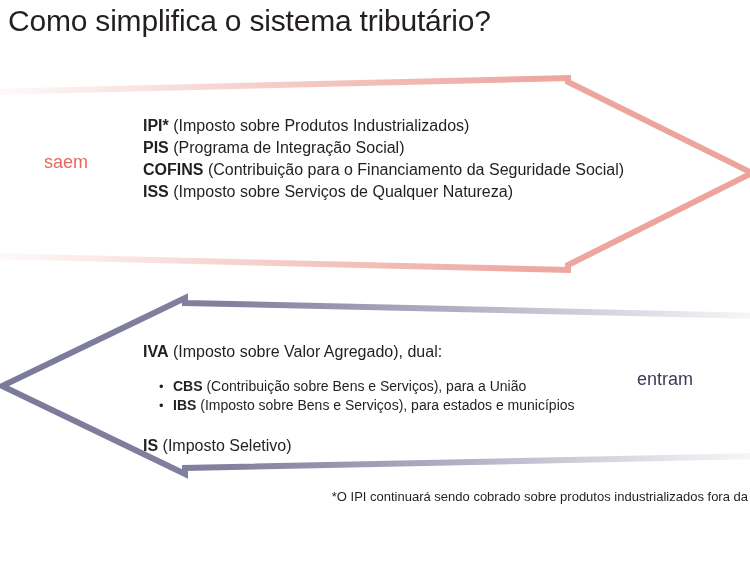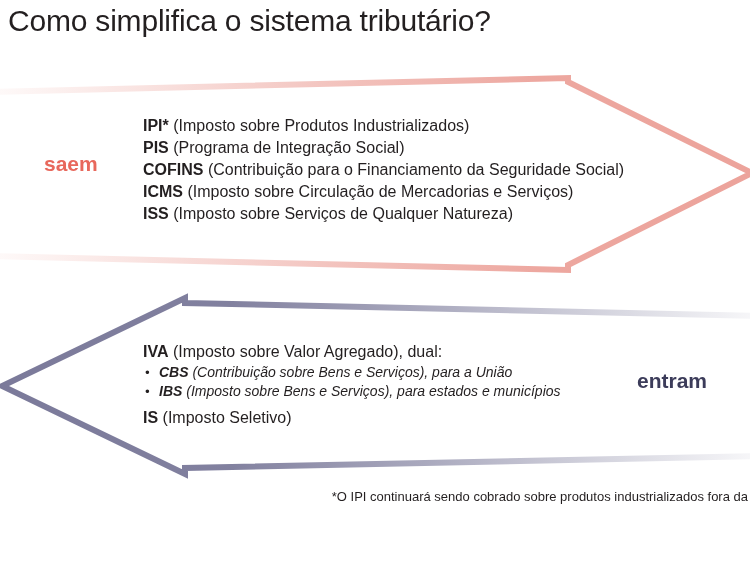--- a/index.html
+++ b/index.html
@@ -38,22 +38,22 @@
     left: 0;
     top: 0;
     width: 750px;
     height: 569px;
     pointer-events: none;
   }
 
   
   .side-label {
     position: absolute;
-    font-size: 21px;
-    font-weight: 700;
+    font-size: 18px;
+    font-weight: 400;
     white-space: nowrap;
   }
   .side-label.saem {
     left: 44px;
     top: 152px;
     color: #e8685c;
   }
   .side-label.entram {
     left: 637px;
     top: 369px;
@@ -82,24 +82,23 @@
   .tax-line .acr {
     font-weight: bold;
     margin-top: 30px;
   }
   .tax-line .desc {
     font-weight: normal;
   }
 
   
   .sub-list {
-    margin: 0;
+    margin: 14px;
     padding: 0;
     list-style: none;
-    font-style: italic;
   }
   .sub-line {
     font-size: 14px;
     line-height: 19px;
     white-space: nowrap;
     padding-left: 16px;
     position: relative;
     color: #231f20;
   }
   .sub-line::before {
@@ -183,24 +182,20 @@
     </div>
     <div class="tax-line">
       <span class="acr">PIS</span>
       <span class="desc">(Programa de Integração Social)</span>
     </div>
     <div class="tax-line">
       <span class="acr">COFINS</span>
       <span class="desc">(Contribuição para o Financiamento da Seguridade Social)</span>
     </div>
     <div class="tax-line">
-      <span class="acr">ICMS</span>
-      <span class="desc">(Imposto sobre Circulação de Mercadorias e Serviços)</span>
-    </div>
-    <div class="tax-line">
       <span class="acr">ISS</span>
       <span class="desc">(Imposto sobre Serviços de Qualquer Natureza)</span>
     </div>
   </div>
 
   <div class="tax-block in-block">
     <div class="tax-line">
       <span class="acr">IVA</span>
       <span class="desc">(Imposto sobre Valor Agregado), dual:</span>
     </div>

